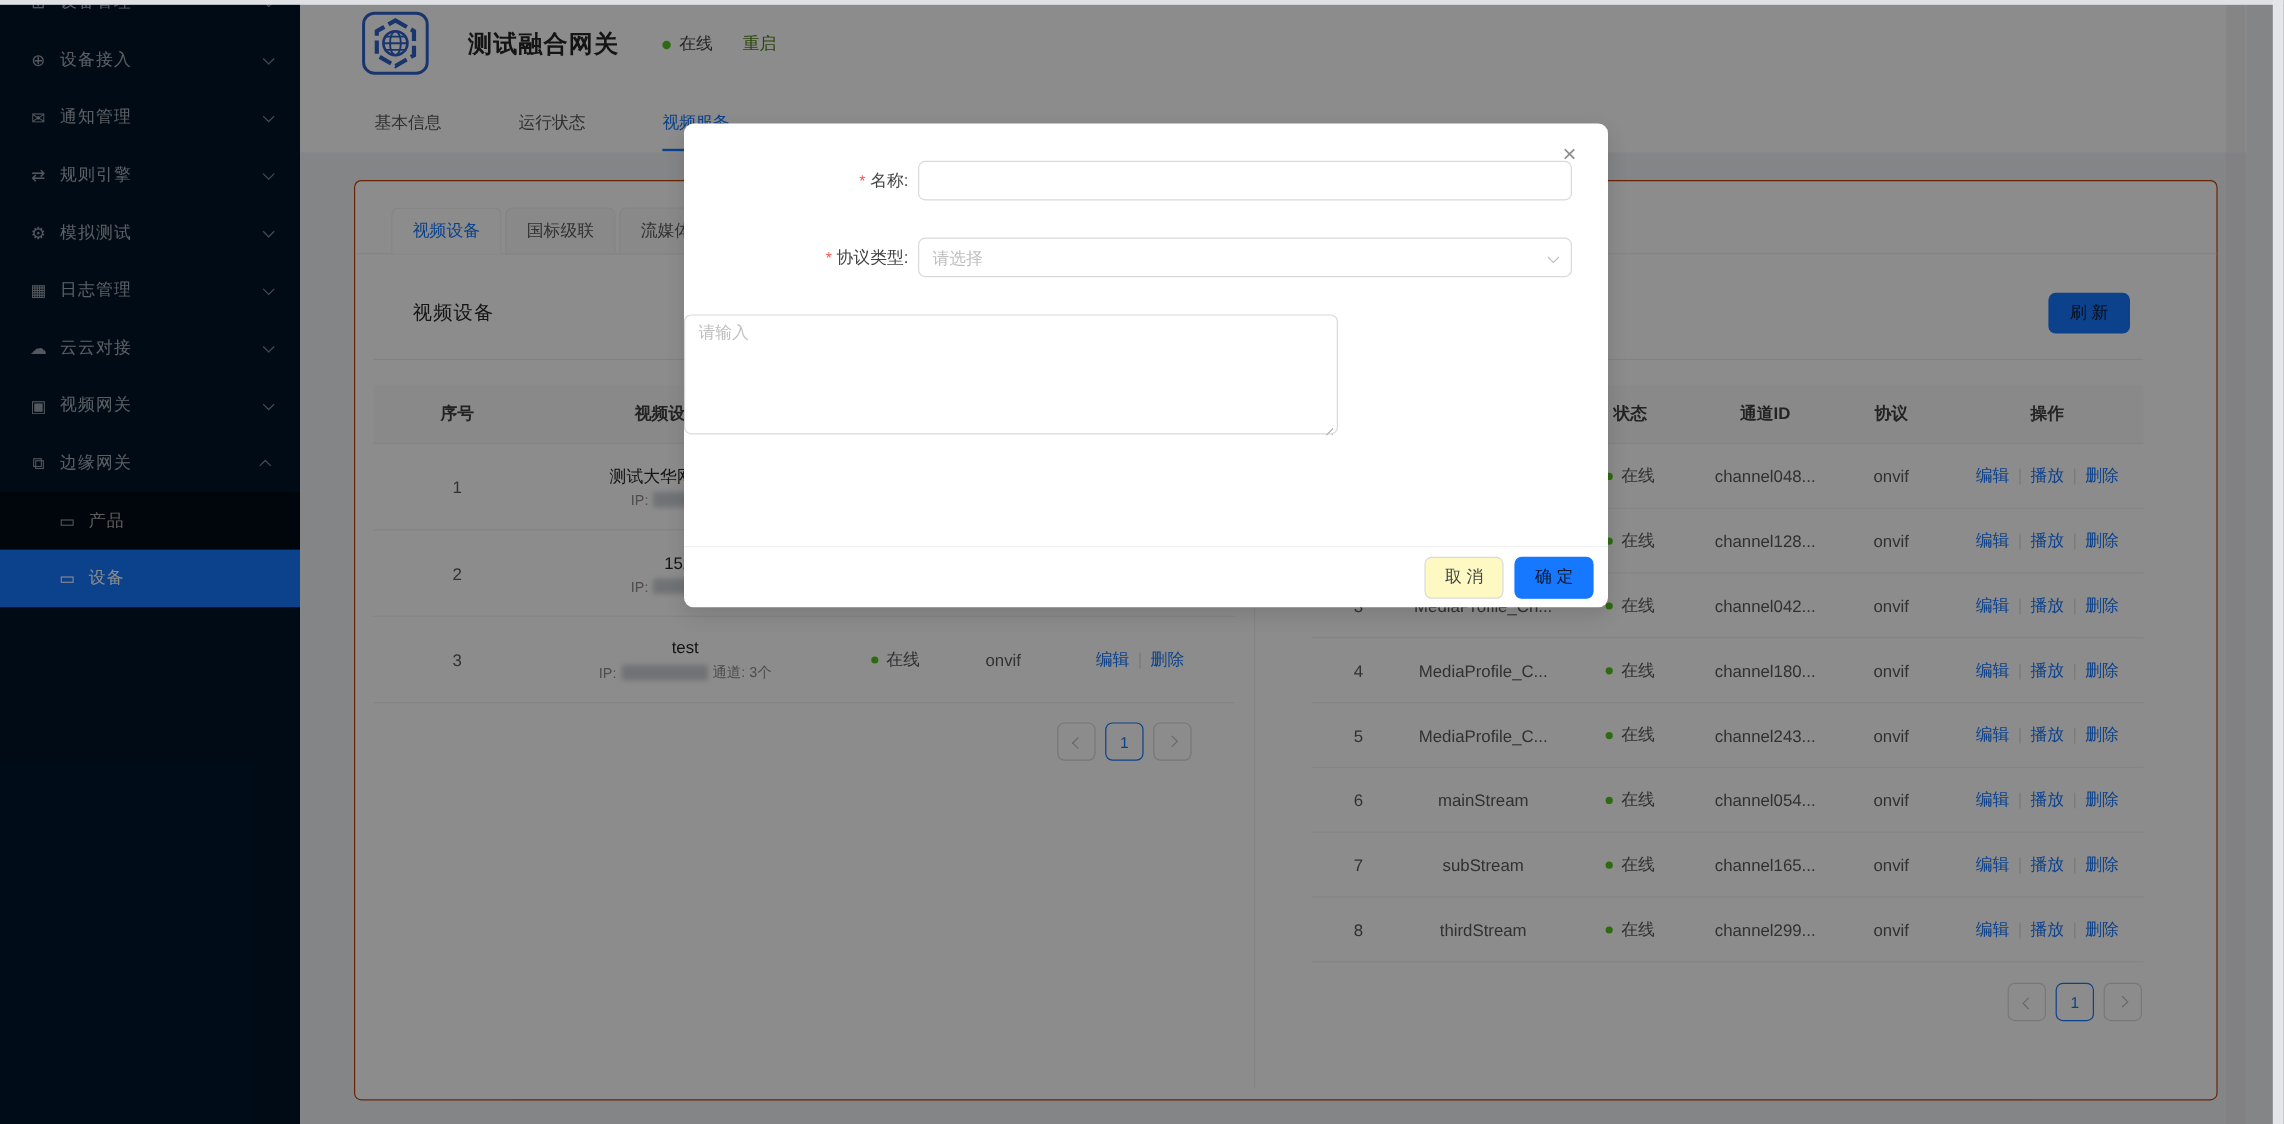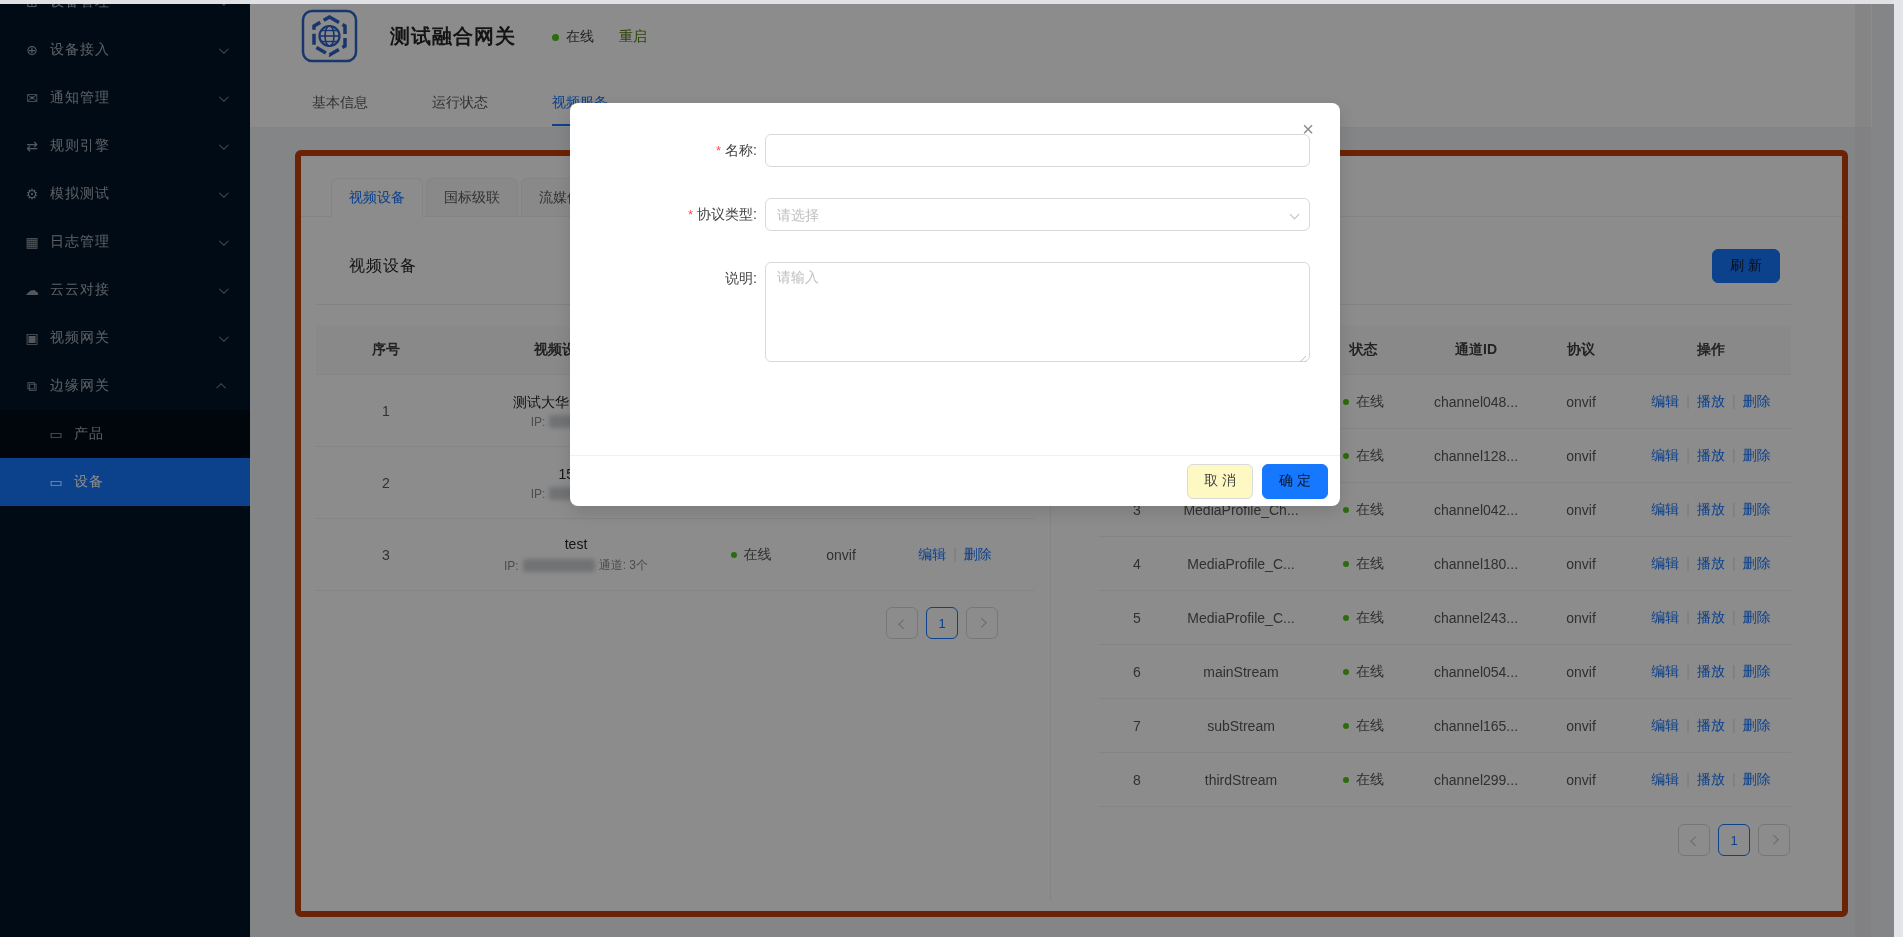--- a/index.html
+++ b/index.html
@@ -29,21 +29,21 @@
   .gw-title { position:absolute; left:140px; top:23px; font-size:20px; font-weight:700; color:#262626; letter-spacing:1px; }
   .gw-status { position:absolute; left:302px; top:28px; display:flex; align-items:center; font-size:14px; color:#434343; }
   .dot { width:7px; height:7px; border-radius:50%; background:#52c41a; margin-right:7px; }
   .restart-link { position:absolute; left:369px; top:28px; font-size:14px; color:#4d7c0f; cursor:pointer; }
   .tabs { position:absolute; left:62px; top:94px; display:flex; gap:64px; font-size:14px; }
   .tab { color:#595959; padding-bottom:14px; position:relative; cursor:pointer; }
   .tab.active { color:#1677ff; }
   .tab.active::after { content:""; position:absolute; left:0; right:0; bottom:0; height:2px; background:#1677ff; }
 
   .card { position:absolute; left:45px; top:150px; width:1553px; height:767px; background:#fff;
-          border:6px solid #c2410c; border-radius:6px; }
+          border:1px solid #c2410c; border-radius:6px; }
 
   
   .subtabs { position:absolute; left:30px; top:22px; display:flex; z-index:2; }
   .subtab { height:39px; line-height:37px; padding:0 17px; font-size:14px; color:#595959; background:#fafafa;
             border:1px solid #f0f0f0; border-radius:6px 6px 0 0; margin-right:3px; cursor:pointer; }
   .subtab.active { background:#fff; color:#1677ff; border-bottom-color:#fff; }
   .subtab-line { position:absolute; left:0; top:60px; width:100%; height:1px; background:#f0f0f0; }
   .vdivider { position:absolute; left:749px; top:61px; bottom:10px; width:1px; background:#f0f0f0; }
 
   .panel-title { position:absolute; font-size:16px; color:#262626; font-weight:500; letter-spacing:1px; }
@@ -405,21 +405,20 @@
         </div>
       </div>
       <div class="form-row">
         <div class="form-label"><span class="req">*</span><span>协议类型</span>:</div>
         <div class="form-control sel-wrap">
           <input class="inp" type="text" readonly="" placeholder="请选择" style="">
           <span class="sel-arrow"></span>
         </div>
       </div>
       <div class="form-row">
-        <div class="form-label"><span>说明</span>:</div>
         <div class="form-control ta-wrap">
           <textarea class="ta" placeholder="请输入" style=""></textarea>
           <span class="grip"></span>
         </div>
       </div>
     </div>
     <div class="modal-footer">
       <button class="btn btn-default">取 消</button>
       <button class="btn btn-primary">确 定</button>
     </div>

